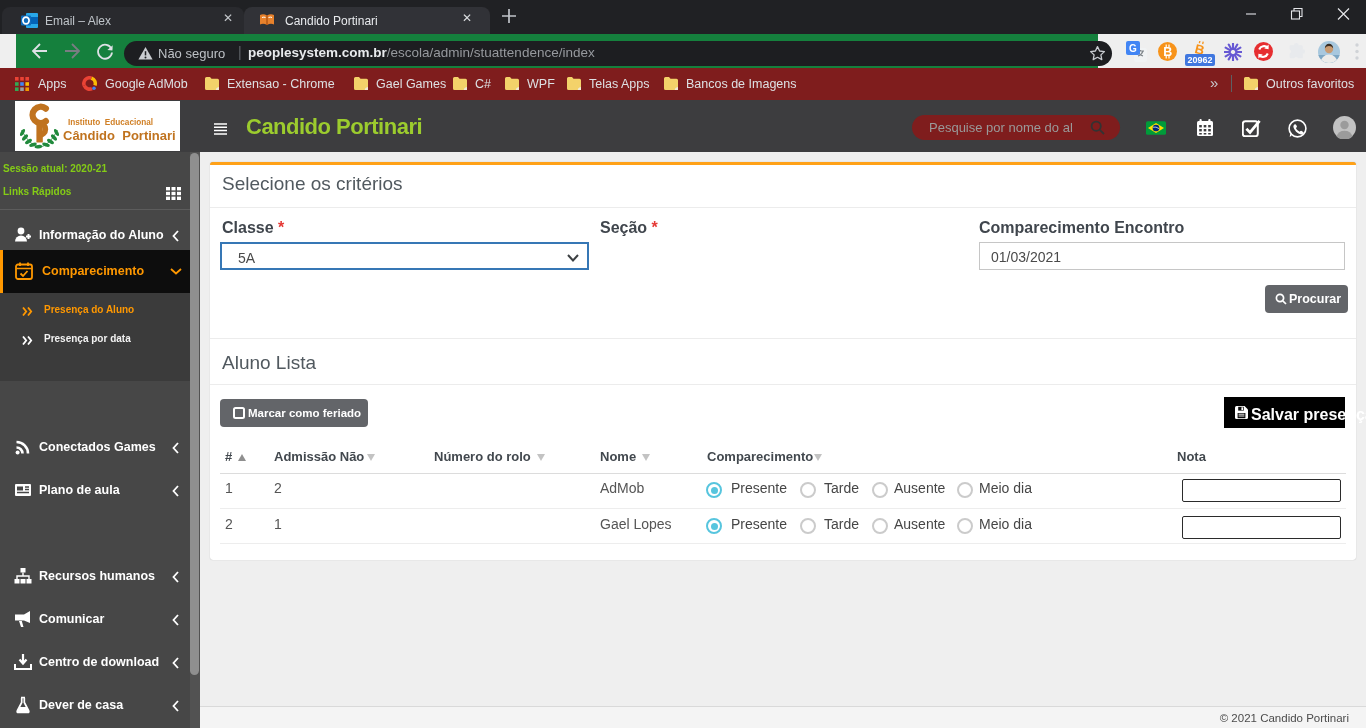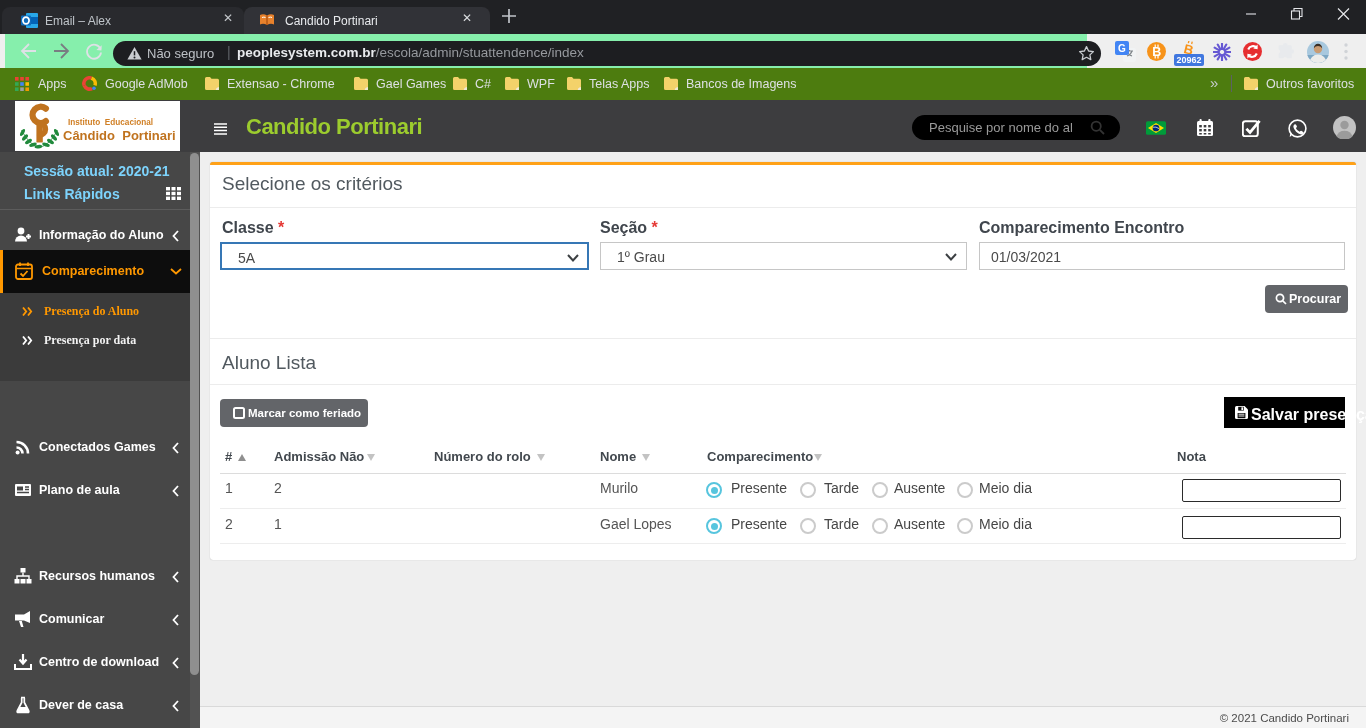--- a/index.html
+++ b/index.html
@@ -10,49 +10,49 @@
 
 
 .frame { position:absolute; left:0; top:0; width:1366px; height:34px; background:#202124; }
 .tab { position:absolute; top:7px; height:27px; border-radius:8px 8px 0 0; }
 .tab1 { left:2px; width:242px; background:#292a2e; }
 .tab2 { left:244px; width:246px; background:#313237; }
 .tabtxt { position:absolute; top:7px; font-size:12px; color:#bfc4c9; white-space:nowrap; }
 .tabx { position:absolute; top:3px; width:16px; height:16px; color:#c3c7cb; font-size:12px; line-height:16px; text-align:center; }
 .winctl { position:absolute; top:0; height:28px; }
 
-.toolbar { position:absolute; left:5px; top:34px; width:1082px; height:34px; background:#86efac; }
+.toolbar { position:absolute; left:16px; top:34px; width:1082px; height:34px; background:#15803d; }
 .omnibox { position:absolute; left:108px; top:7px; width:988px; height:25px; border-radius:13px; background:#1d1e21; }
 .omnitxt { position:absolute; top:5px; font-size:13px; color:#bdc1c6; white-space:nowrap; }
 .urltxt { position:absolute; left:124px; top:4px; font-size:13.5px; color:#e8eaed; font-weight:bold; white-space:nowrap; }
 .urltxt .path { color:#96999e; font-weight:normal; }
 
-.bookmarks { position:absolute; left:0; top:68px; width:1366px; height:32px; background:#4d7c0f; }
+.bookmarks { position:absolute; left:0; top:68px; width:1366px; height:32px; background:#7f1d1d; }
 .bm { position:absolute; top:9px; font-size:12.5px; color:#dde0e3; white-space:nowrap; }
 .folder { position:absolute; top:9px; width:14px; height:13px; }
 
 
 .appheader { position:absolute; left:0; top:100px; width:1366px; height:52px; background:#3d3d3f; }
 .logo { position:absolute; left:15px; top:1px; width:165px; height:50px; background:#fff; }
 .apptitle { position:absolute; left:246px; top:14px; font-size:22px; font-weight:bold; color:#9ccc2e; letter-spacing:-0.5px; white-space:nowrap; }
-.searchpill { position:absolute; left:912px; top:15px; width:208px; height:25px; background:#000000; border-radius:13px; }
+.searchpill { position:absolute; left:912px; top:15px; width:208px; height:25px; background:#7f1d1d; border-radius:13px; }
 .searchpill span { position:absolute; left:17px; top:5px; font-size:13px; color:#9a9a9a; }
 
 
 .sidebar { position:absolute; left:0; top:152px; width:200px; height:576px; background:#474747; color:#fff; }
-.sb-top { position:absolute; left:24px; font-size:14px; font-weight:bold; color:#7dd3fc; white-space:nowrap; }
+.sb-top { position:absolute; left:3px; font-size:10px; font-weight:bold; color:#84cc16; white-space:nowrap; }
 .sb-div { position:absolute; left:0; top:57px; width:190px; height:1px; background:#5c5c5c; }
 .navitem { position:absolute; left:0; width:190px; height:43px; }
 .txt { position:absolute; left:39px; top:14px; font-size:12.5px; font-weight:bold; color:#fff; white-space:nowrap; }
 .chev { position:absolute; right:11px; top:16px; }
 .navicon { position:absolute; left:14px; top:12px; width:18px; height:18px; }
 .active-block { position:absolute; left:0; top:98px; width:190px; height:43px; background:#0d0d0d; border-left:3px solid #ff9800; }
 .submenu { position:absolute; left:0; top:141px; width:190px; height:88px; background:#3b3b3b; }
 .subitem { position:absolute; left:0; width:190px; height:29px; }
-.subitem .txt { left:44px; top:8px; font-size:12px; color:#f2f2f2;font-family:Liberation Serif, serif; }
+.subitem .txt { left:44px; top:8px; font-size:10px; color:#f2f2f2; }
 .sb-scroll { position:absolute; left:190px; top:0px; width:10px; height:576px; background:#525252; }
 .sb-thumb { position:absolute; left:0px; top:1px; width:9px; height:522px; background:#8f8f8f; border-radius:4.5px; }
 
 
 .main { position:absolute; left:200px; top:152px; width:1166px; height:452px; background:#efefef; }
 .card { position:absolute; left:10px; top:10px; width:1146px; height:398px; background:#fff; border-top:3px solid #ffa117; border-radius:3px; box-shadow:0 0 1px rgba(0,0,0,.3); }
 .card h2 { position:absolute; font-size:19px; font-weight:normal; color:#51595f; white-space:nowrap; }
 .hdiv { position:absolute; left:0; width:1146px; height:1px; background:#ececec; }
 .flabel { position:absolute; top:54px; font-size:16px; font-weight:bold; color:#40464d; white-space:nowrap; }
 .flabel .req { color:#e53935; font-weight:bold; }
@@ -459,26 +459,20 @@
       <span class="flabel" style="left:12px">Classe <span class="req">*</span></span>
       <span class="flabel" style="left:390px">Seção <span class="req">*</span></span>
       <span class="flabel" style="left:769px">Comparecimento Encontro</span>
 
       <div class="sel" style="left:10px;width:369px;border:2px solid #3677b5">
         <span class="val">5A</span>
         <svg class="abs" style="right:8px;top:10px" width="12" height="8" viewBox="0 0 12 8">
             <path d="M1 1 L6 6.5 L11 1" stroke="#3c4043" stroke-width="2" fill="none"></path>
           </svg>
       </div>
-      <div class="sel" style="left:390px;width:367px;border:1px solid #c6c6c6">
-        <span class="val">1º Grau</span>
-        <svg class="abs" style="right:9px;top:10px" width="12" height="8" viewBox="0 0 12 8">
-            <path d="M1 1 L6 6.5 L11 1" stroke="#3c4043" stroke-width="2" fill="none"></path>
-          </svg>
-      </div>
       <div class="sel" style="left:769px;width:366px;border:1px solid #c6c6c6">
         <span class="val" style="left:11px">01/03/2021</span>
       </div>
 
       <div class="btn-gray" style="left:1055px;top:120px;width:83px;height:28px">
         <svg class="abs" style="left:10px;top:8px" width="12" height="12" viewBox="0 0 12 12">
             <circle cx="5" cy="5" r="3.6" fill="none" stroke="#fff" stroke-width="1.7"></circle>
             <path d="M7.8 7.8 L11 11" stroke="#fff" stroke-width="1.7"></path>
           </svg>
         <span class="abs" style="left:24px;top:7px;font-size:12.5px">Procurar</span>
@@ -523,21 +517,21 @@
         </svg>
       <div class="th" style="left:497px;top:284px">Comparecimento</div>
       <svg class="abs" style="left:604px;top:289px" width="8" height="7" viewBox="0 0 8 7">
           <path d="M4 7 L8 0 H0 Z" fill="#c3c3c3"></path>
         </svg>
       <div class="th" style="left:967px;top:284px">Nota</div>
       <div class="hdiv" style="top:308px;left:10px;width:1126px;background:#dcdcdc"></div>
 
       <div class="td" style="left:15px;top:315px">1</div>
       <div class="td" style="left:64px;top:315px">2</div>
-      <div class="td" style="left:390px;top:315px">Murilo</div>
+      <div class="td" style="left:390px;top:315px">AdMob</div>
       <div class="radio on" style="left:496px;top:317px"></div>
       <div class="rlabel" style="left:521px;top:315px">Presente</div>
       <div class="radio off" style="left:590px;top:317px"></div>
       <div class="rlabel" style="left:614px;top:315px">Tarde</div>
       <div class="radio off" style="left:662px;top:317px"></div>
       <div class="rlabel" style="left:684px;top:315px">Ausente</div>
       <div class="radio off" style="left:747px;top:317px"></div>
       <div class="rlabel" style="left:769px;top:315px">Meio dia</div>
       <div class="nota" style="top:314px"></div>
       <div class="hdiv" style="top:342.5px;left:10px;width:1126px;background:#ededed"></div>

